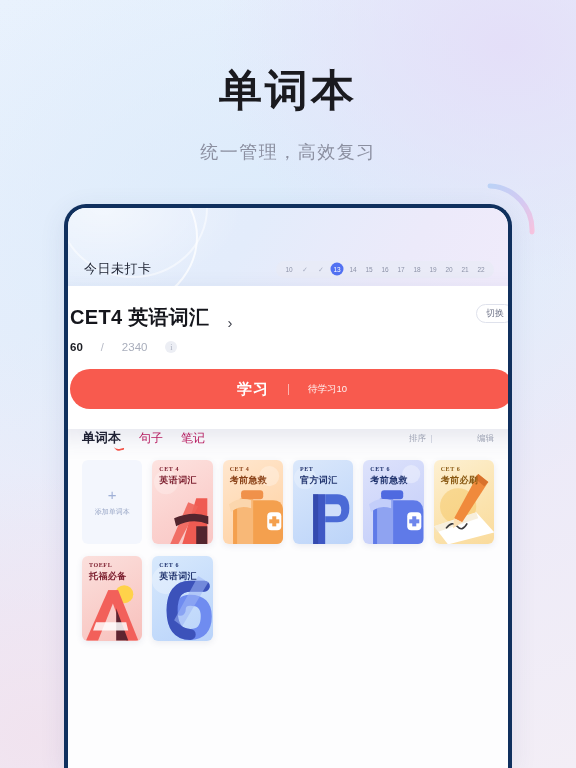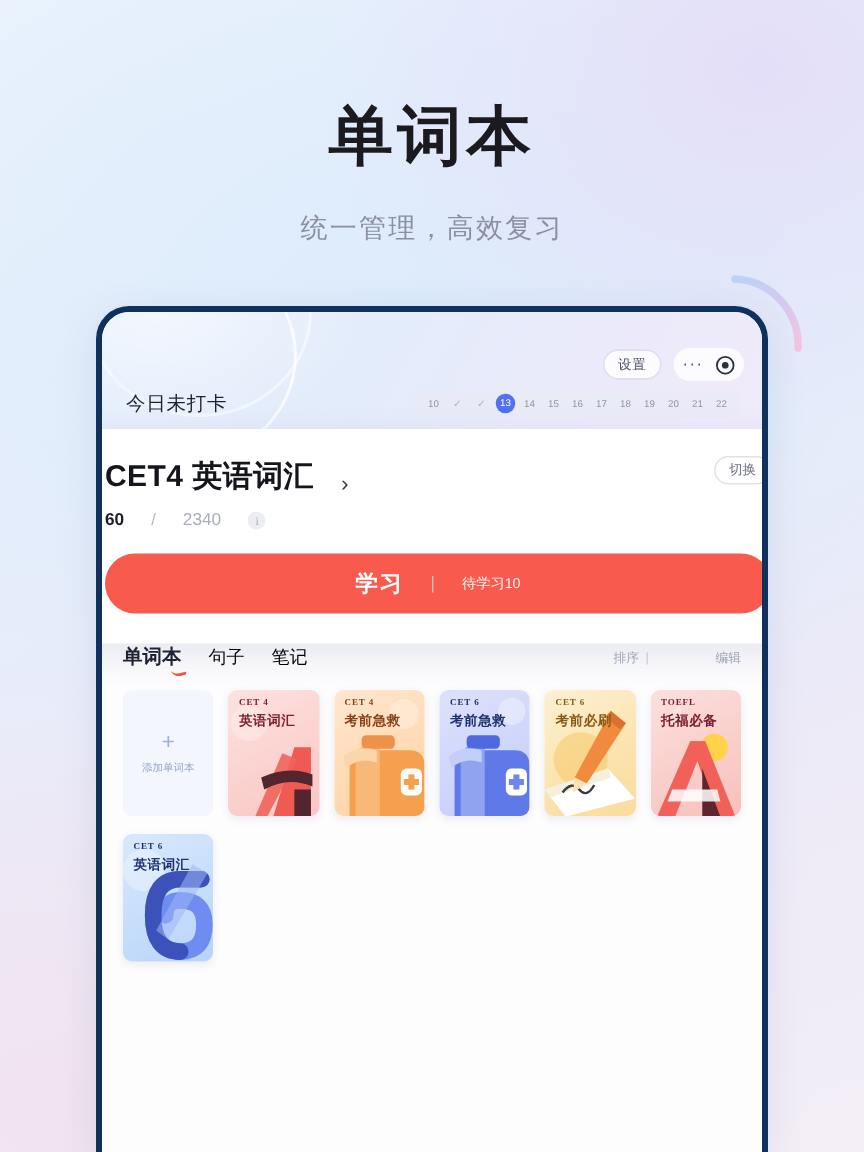--- a/index.html
+++ b/index.html
@@ -186,21 +186,21 @@
   .list-sec {
     position: absolute; left: 0; right: 0; top: 216px; bottom: 0;
     background: #fdfdfe;
     padding: 0 14px;
   }
   .tabs-row {
     display: flex; align-items: center; justify-content: space-between;
     height: 30px;
   }
   .tabs { display: flex; align-items: flex-end; gap: 18px; }
-  .tab { font-size: 12px; color: #000000; position: relative; padding-bottom: 2px; }
+  .tab { font-size: 12px; color: #be185d; position: relative; padding-bottom: 2px; }
   .tab.active { font-size: 13px; font-weight: bold; color: #1e2030; }
   .tab.active .underline {
     position: absolute; right: -3px; bottom: -2px;
     width: 10px; height: 7px;
     border-bottom: 2.2px solid #f6564a;
     border-radius: 0 0 2px 6px;
     transform: rotate(-14deg);
   }
   .tools { display: flex; align-items: center; gap: 5px; }
   .tool { font-size: 8.5px; color: #a6abb9; margin-left: 40px; }
@@ -269,30 +269,20 @@
   <path d="M4 4 A 44 44 0 0 1 46 50" fill="none" stroke="url(#arcg)" stroke-width="5" stroke-linecap="round"></path>
 </svg>
 
 <div class="device">
   <div class="screen">
 
     <div class="app-banner">
       <div class="banner-swirl"></div>
       <div class="banner-swirl2"></div>
 
-      <div class="win-ctl">
-        <div class="pill-setting">设置</div>
-        <div class="ctl-group">
-          <div class="dots">···</div>
-          <svg class="target-icon" viewBox="0 0 14 14">
-            <circle cx="7" cy="7" r="6" fill="none" stroke="#2a2f42" stroke-width="1.3"></circle>
-            <circle cx="7" cy="7" r="2.4" fill="#2a2f42"></circle>
-          </svg>
-        </div>
-      </div>
     </div>
 
     <div class="title-row">
       <div class="checkin-text">今日未打卡</div>
       <div class="calendar">
         <div class="cal-cell">10</div>
         <div class="cal-cell check">✓</div>
         <div class="cal-cell check">✓</div>
         <div class="cal-cell active">
           <span class="bubble">
@@ -360,20 +350,33 @@
             <rect x="49" y="56" width="4" height="10" fill="#f4a04e"></rect>
             <rect x="46" y="59" width="10" height="4" fill="#f4a04e"></rect>
             <path d="M6 44 Q16 36 28 40 L28 48 Q16 44 8 52 Z" fill="#fbd6ad"></path>
           </svg>
           <div class="bk-txt">
             <div class="bk-sub t-dark-org">CET 4</div>
             <div class="bk-name t-dark-org">考前急救</div>
           </div>
         </div>
 
+        <div class="bk cv-blue">
+          <svg class="bk-art" viewBox="0 0 60 84">
+            <rect x="20" y="34" width="12" height="50" fill="#3f58c4"></rect>
+            <path d="M32 34 L44 34 Q56 34 56 48 Q56 62 44 62 L32 62 Z" fill="#4a6ad6"></path>
+            <path d="M32 44 L44 44 Q48 44 48 50 Q48 56 44 56 L32 56 Z" fill="#cfdefa"></path>
+            <rect x="20" y="34" width="5" height="50" fill="#2c3f9e" opacity="0.55"></rect>
+            <circle cx="12" cy="18" r="11" fill="#fff" opacity="0.25"></circle>
+          </svg>
+          <div class="bk-txt">
+            <div class="bk-sub t-dark-blue">PET</div>
+            <div class="bk-name t-dark-blue">官方词汇</div>
+          </div>
+        </div>
 
         <div class="bk cv-periw">
           <svg class="bk-art" viewBox="0 0 60 84">
             <circle cx="48" cy="14" r="9" fill="#fff" opacity="0.35"></circle>
             <path d="M10 50 Q12 40 24 40 L50 40 Q60 40 60 52 L60 84 L10 84 Z" fill="#5f7ae8"></path>
             <path d="M14 44 Q16 36 26 36 L30 36 L30 84 L14 84 Z" fill="#8fa3f1"></path>
             <rect x="18" y="30" width="22" height="9" rx="3" fill="#4f6ae0"></rect>
             <rect x="44" y="52" width="14" height="18" rx="4" fill="#fff"></rect>
             <rect x="49" y="56" width="4" height="10" fill="#6f87ec"></rect>
             <rect x="46" y="59" width="10" height="4" fill="#6f87ec"></rect>

